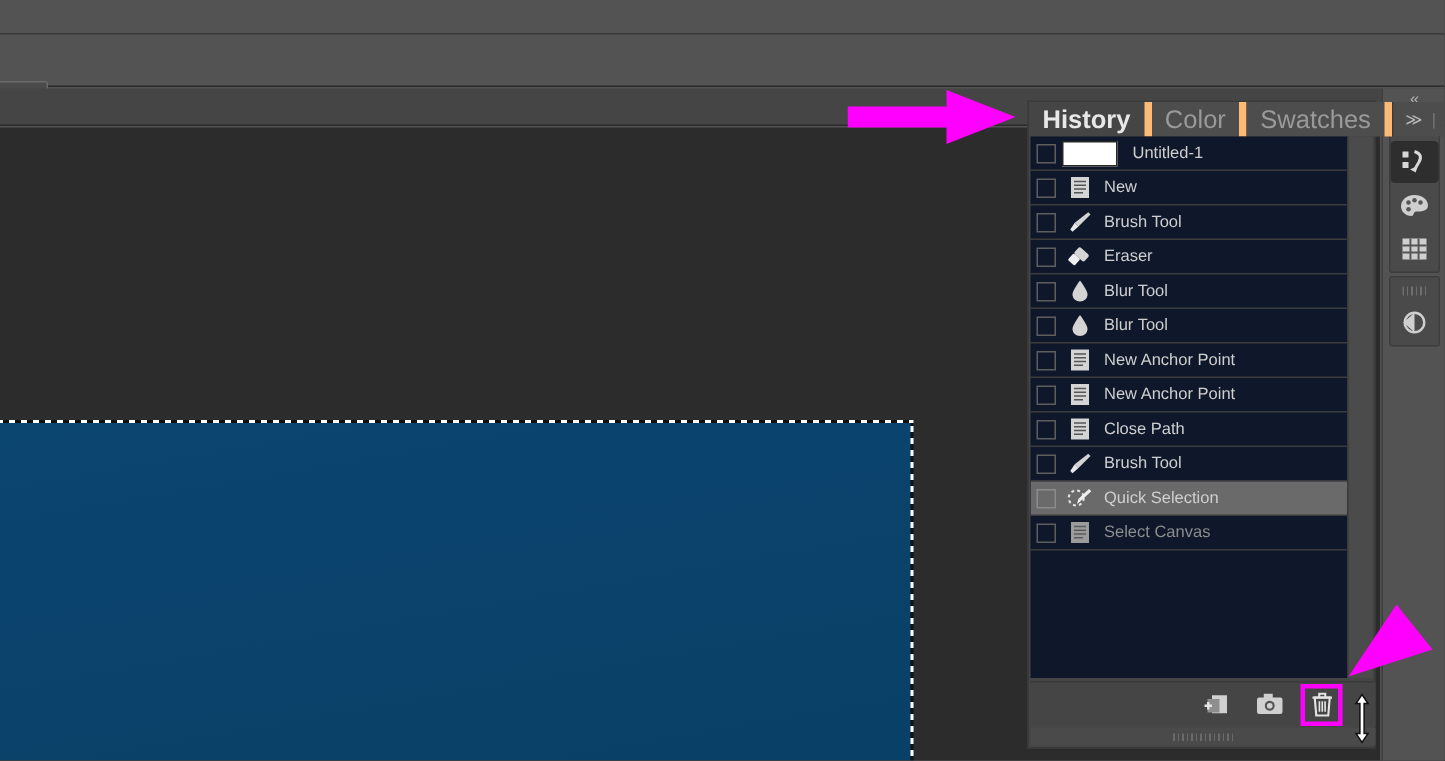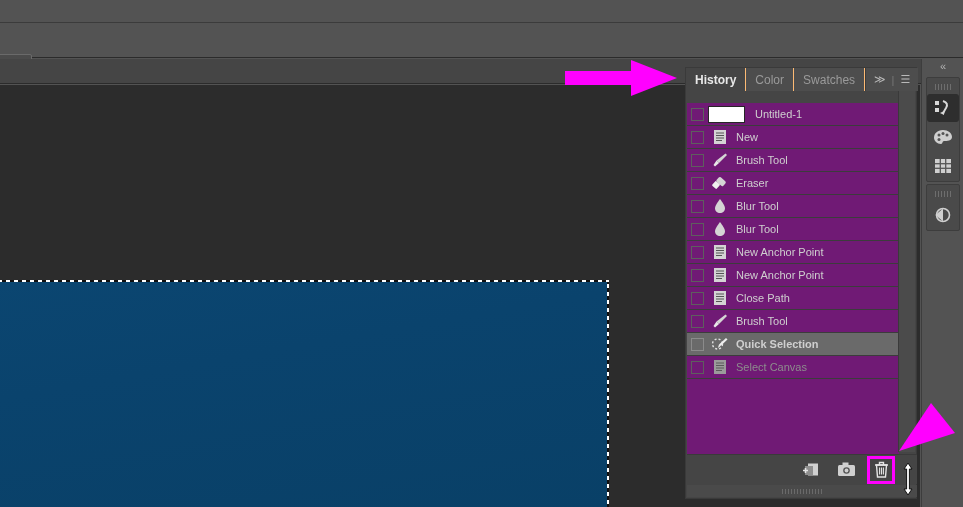--- a/index.html
+++ b/index.html
@@ -94,46 +94,46 @@
     border: 1px solid #3a3a3a;
   }
   .panel-tabs {
     position: absolute; left: 0; top: 0; width: 232px; height: 23px;
     background: #3f3f3f;
     display: flex; align-items: stretch;
   }
   .ptab {
     padding: 0 9px;
     display: flex; align-items: center;
-    font-size: 12px; color: #9a9a9a;
+    font-size: 17px; color: #9a9a9a;
     background: #4d4d4d;
-    border-right: 1px solid #fdba74;
+    border-right: 5px solid #fdba74;
   }
   .ptab.active { background: #454545; color: #e8e8e8; font-weight: bold; }
   .tab-spacer { flex: 1; background: #4d4d4d; border-right: 1px solid #3a3a3a; }
   .tab-tools {
     display: flex; align-items: center; gap: 6px;
     padding: 0 8px; background: #4d4d4d; color: #b9b9b9; font-size: 11px;
   }
   .tab-sep { color: #777; }
 
   .panel-list {
-    position: absolute; left: 1px; top: 35px;
+    position: absolute; left: 1px; top: 23px;
     width: 212px; height: 361px;
-    background: #701a75;
+    background: #0f172a;
     overflow: hidden;
   }
   .hrow {
     position: relative;
     height: 23px;
     display: flex; align-items: center;
     border-bottom: 1px solid #3c3c3c;
     padding-left: 4px;
   }
-  .hrow.selected { background: #6a6a6a; font-weight: bold; }
+  .hrow.selected { background: #6a6a6a; }
   .hrow.disabled .hlabel { color: #8d8d8d; }
   .hcheck {
     width: 13px; height: 13px;
     border: 1px solid #5e5e5e;
     background: transparent;
     flex: none;
     margin-right: 4px;
   }
   .hrow.selected .hcheck { border-color: #8b8b8b; }
   .hicon {

